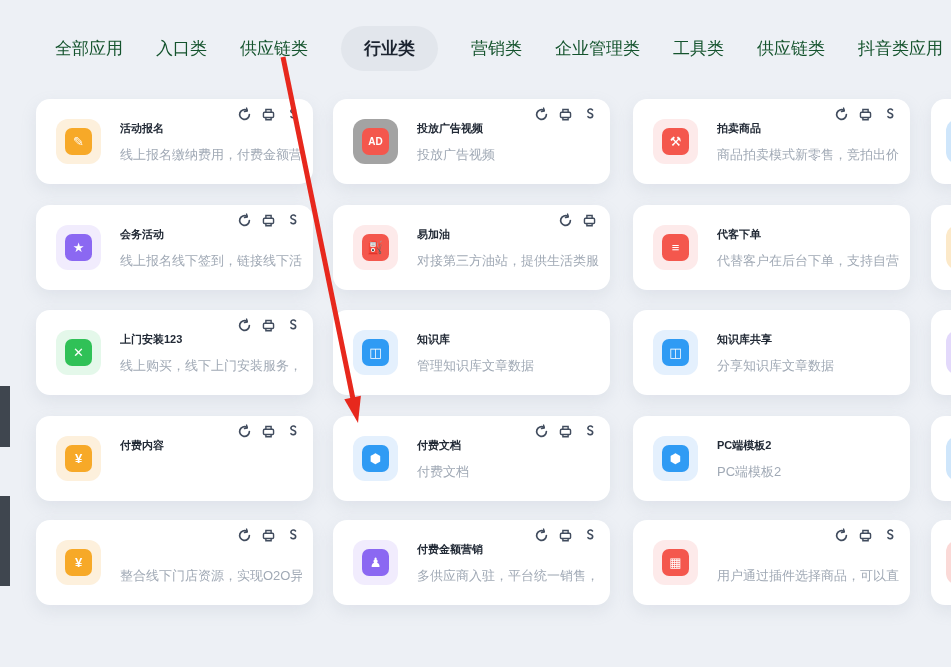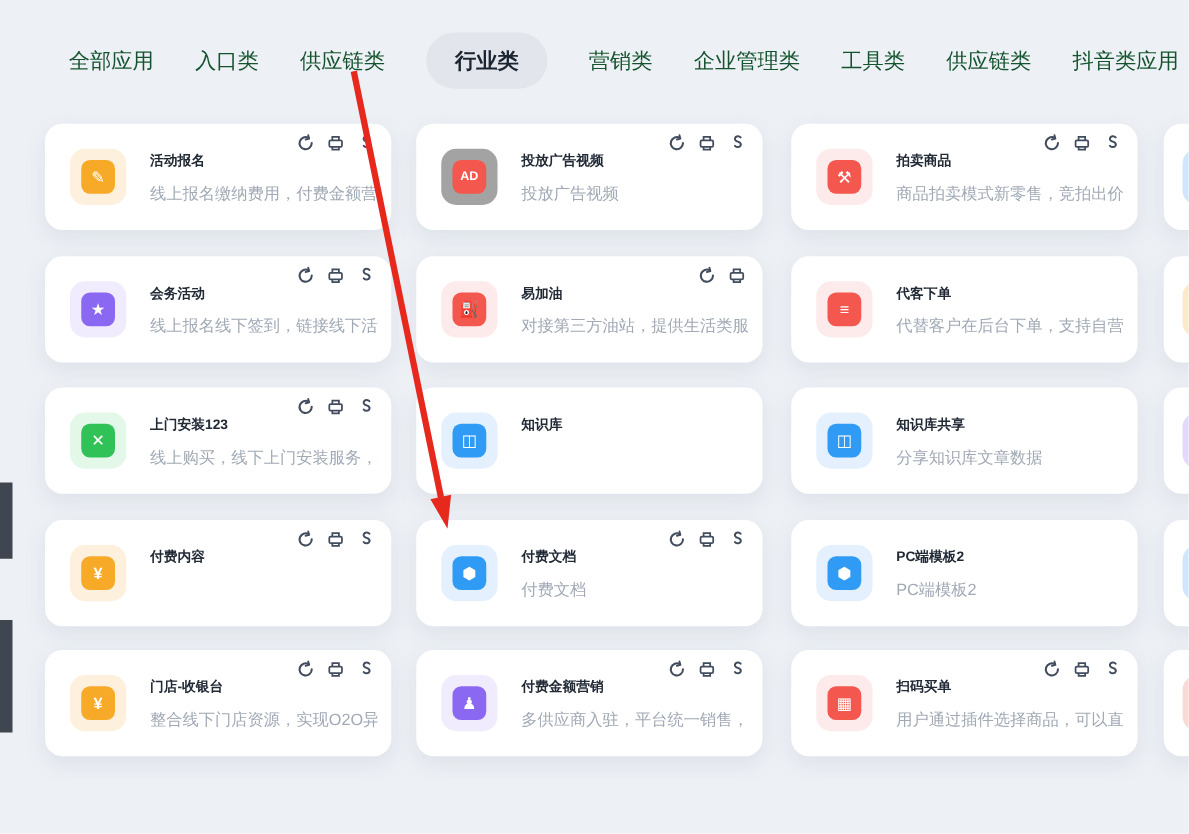--- a/index.html
+++ b/index.html
@@ -241,20 +241,21 @@
   <div class="card c2 r3">
     <div class="actions">
       
       
       
     </div>
     <div class="tile" style="background: rgb(228, 240, 253);">
         <div class="tile-inner" style="background: rgb(47, 155, 244);">◫</div>
       </div>
     <div class="card-title">知识库</div>
+    <div class="card-desc">管理知识库文章数据</div>
   </div>
 
   <div class="card c3 r3">
     <div class="actions">
       
       
       
     </div>
     <div class="tile" style="background: rgb(228, 240, 253);">
         <div class="tile-inner" style="background: rgb(47, 155, 244);">◫</div>
@@ -339,21 +340,20 @@
         </span>
       <span>
           <svg viewBox="0 0 16 16">
             <use href="#ic-slink"></use>
           </svg>
         </span>
     </div>
     <div class="tile" style="background: rgb(253, 240, 220);">
         <div class="tile-inner" style="background: rgb(247, 169, 40);">¥</div>
       </div>
-    <div class="card-title">门店-收银台</div>
     <div class="card-desc">整合线下门店资源，实现O2O异业...</div>
   </div>
 
   <div class="card c2 r5">
     <div class="actions">
       <span>
           <svg viewBox="0 0 16 16">
             <use href="#ic-refresh"></use>
           </svg>
         </span>
@@ -389,21 +389,20 @@
         </span>
       <span>
           <svg viewBox="0 0 16 16">
             <use href="#ic-slink"></use>
           </svg>
         </span>
     </div>
     <div class="tile" style="background: rgb(253, 234, 234);">
         <div class="tile-inner" style="background: rgb(244, 87, 77);">▦</div>
       </div>
-    <div class="card-title">扫码买单</div>
     <div class="card-desc">用户通过插件选择商品，可以直接...</div>
   </div>
 
   <div class="card c4 r1 partial">
       <div class="tile" style="background: rgb(207, 230, 251);"></div>
     </div>
   <div class="card c4 r2 partial">
       <div class="tile" style="background: rgb(252, 233, 201);"></div>
     </div>
   <div class="card c4 r3 partial">

